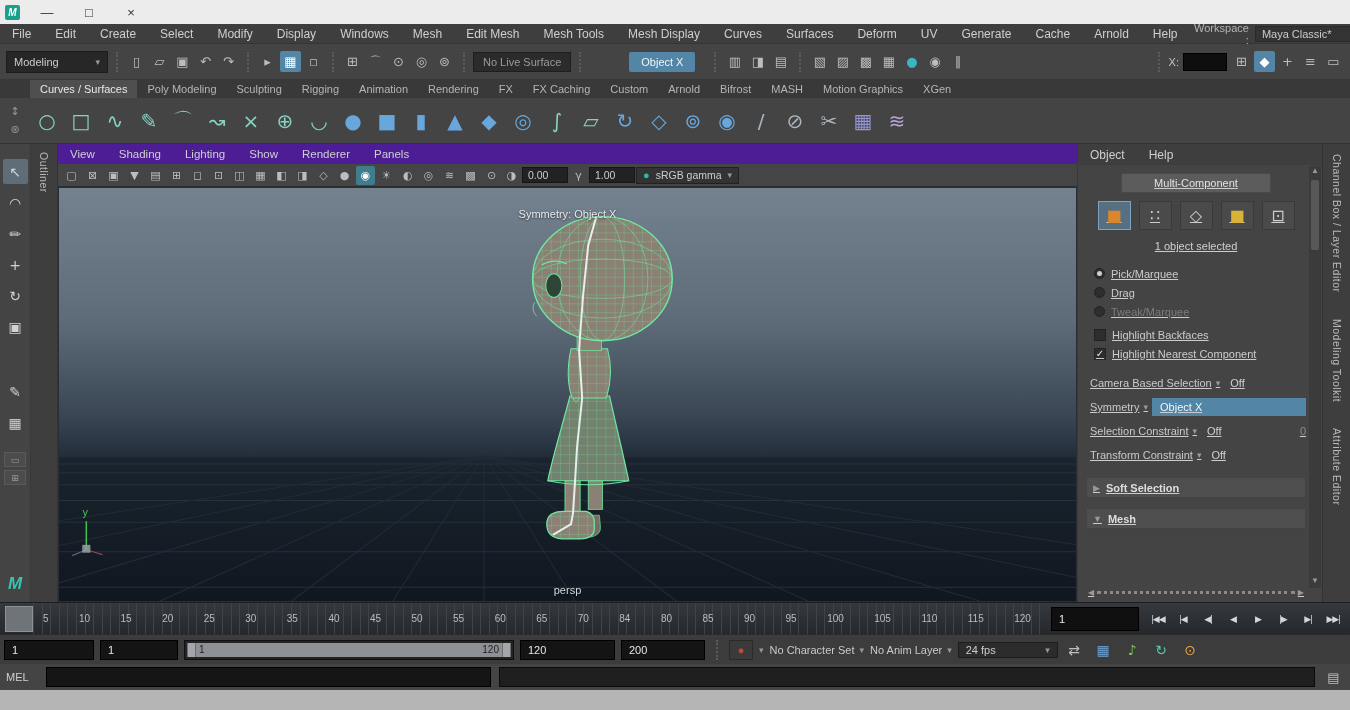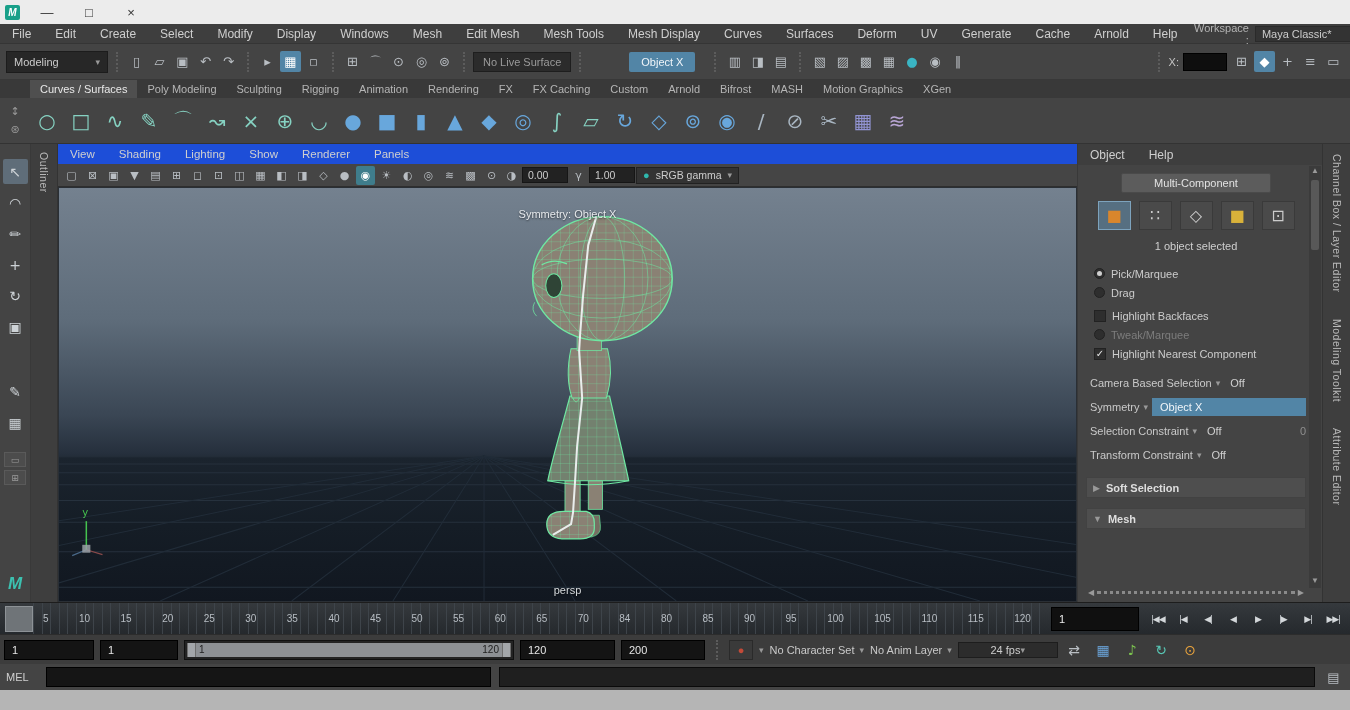--- a/index.html
+++ b/index.html
@@ -67,21 +67,21 @@
   .ql-btn { width:22px; height:15px; border:1px solid #5a5a5a; background:#4c4c4c; display:flex; align-items:center;
             justify-content:center; font-size:9px; color:#9a9a9a; }
   .maya-logo { margin-top:auto; margin-bottom:8px; color:#3cc1b0; font-size:17px; font-weight:bold; font-style:italic; }
 
   .outliner-strip { width:27px; background:#3e3e3e; border-right:1px solid #333; display:flex; flex-direction:column;
                     align-items:center; padding-top:8px; flex:0 0 auto; }
   .v-label { writing-mode:vertical-rl; font-size:10.5px; color:#b9b9b9; letter-spacing:.5px; white-space:nowrap; }
 
   
   .viewport { flex:1; display:flex; flex-direction:column; min-width:0; }
-  .panel-menubar { height:20px; background:#1d4ed8; display:flex; align-items:flex-end; flex:0 0 auto; }
+  .panel-menubar { height:20px; background:#4c1d95; display:flex; align-items:flex-end; flex:0 0 auto; }
   .panel-menubar .menu-item { font-size:11.5px; line-height:20px; }
   .panel-toolbar { height:23px; background:#454545; display:flex; align-items:center; gap:1px; padding:0 4px;
                    flex:0 0 auto; border-bottom:1px solid #2e2e2e; overflow:hidden; }
   .panel-toolbar .icon { width:19px; height:19px; font-size:11px; }
   .panel-toolbar .icon.active { background:#3f7d8c; }
   .pt-field { width:46px; height:16px; background:#222; border:1px solid #161616; color:#ccc; display:flex;
               align-items:center; padding:0 5px; font-size:10.5px; }
   .pt-dd { height:17px; background:#333; border:1px solid #222; display:flex; align-items:center; gap:6px;
            padding:0 6px; color:#ccc; font-size:10.5px; }
   .teal-dot { color:#2fb8ad; font-size:11px; }
@@ -91,21 +91,21 @@
   .vp-svg { position:absolute; inset:0; width:100%; height:100%; }
   .vp-overlay-top { position:absolute; top:20px; left:50%; transform:translateX(-50%); color:#e6e9ec; font-size:11px;
                     text-shadow:0 1px 2px rgba(0,0,0,.6); }
   .vp-camera { position:absolute; bottom:5px; left:50%; transform:translateX(-50%); color:#d6dadd; font-size:11px;
                text-shadow:0 1px 2px rgba(0,0,0,.6); }
 
   
   .toolkit { width:245px; background:#444; border-left:1px solid #393939; display:flex; flex-direction:column;
              flex:0 0 auto; position:relative; }
   .tk-header { height:21px; background:#3e3e3e; display:flex; align-items:center; flex:0 0 auto; }
-  .tk-body { flex:1; display:flex; flex-direction:column; padding:6px 16px 4px 8px; min-height:0; overflow:hidden; }
+  .tk-body { flex:1; display:flex; flex-direction:column; padding:6px 16px 4px 8px; min-height:0; overflow:hidden;text-decoration:underline; }
   .tk-btn { width:150px; height:20px; margin:2px auto 8px; background:#5c5c5c; border:1px solid #4a4a4a; border-radius:2px;
             color:#e2e2e2; display:flex; align-items:center; justify-content:center; }
   .tk-modes { display:flex; justify-content:center; gap:8px; margin-bottom:10px; }
   .tk-mode { width:33px; height:29px; background:#4a4a4a; border:1px solid #3a3a3a; display:flex; align-items:center;
              justify-content:center; font-size:16px; font-family:"DejaVu Sans",sans-serif; }
   .tk-mode.active { background:#566f81; border-color:#7da3bd; }
   .tk-info { text-align:center; color:#cfcfcf; margin-bottom:12px; }
   .tk-row { display:flex; align-items:center; height:19px; margin-left:8px; gap:6px; }
   .radio { width:11px; height:11px; border-radius:50%; background:#2e2e2e; border:1px solid #222; position:relative; flex:0 0 auto; }
   .radio.selected::after { content:""; position:absolute; inset:2px; border-radius:50%; background:#cfcfcf; }
@@ -151,21 +151,21 @@
               color:#e6e6e6; flex:0 0 auto; }
   .rs-track { flex:0 0 330px; height:20px; background:#232323; border:1px solid #101010; position:relative; }
   .rs-bar { position:absolute; inset:2px; background:#8d9094; display:flex; justify-content:space-between;
             align-items:center; color:#1d1d1d; font-size:10px; padding:0 12px; }
   .rs-grip { position:absolute; top:2px; bottom:2px; width:9px; background:#a3a6aa; border-left:1px solid #6e6e6e;
              border-right:1px solid #6e6e6e; }
   .cs-icon { width:24px; height:20px; background:#3a3a3a; border:1px solid #2a2a2a; display:flex; align-items:center;
              justify-content:center; font-size:11px; flex:0 0 auto; }
   .rs-dd-label { display:flex; align-items:center; gap:5px; color:#c9c9c9; white-space:nowrap; }
   .fps-dd { background:#2c2c2c; border:1px solid #1d1d1d; height:16px; width:100px; display:flex; align-items:center;
-            justify-content:center; padding:0 7px; color:#ccc; flex:0 0 auto; }
+            justify-content:space-between; padding:0 7px; color:#ccc; flex:0 0 auto; }
   .range-icons { display:flex; align-items:center; gap:8px; padding-right:4px; }
   .range-icons .icon { font-size:14px; }
 
   
   .cmd-row { height:26px; background:#444; display:flex; align-items:center; gap:8px; padding:0 6px; flex:0 0 auto; }
   .cmd-label { width:32px; color:#cfcfcf; }
   .cmd-input { flex:0 0 445px; height:20px; background:#151515; border:1px solid #000; }
   .cmd-result { flex:1; height:20px; background:#1f1f1f; border:1px solid #0a0a0a; }
   .help-line { height:20px; background:#b5b5b5; flex:0 0 auto; }
 
@@ -513,28 +513,28 @@
         <div class="tk-info">1 object selected</div>
 
         <div class="tk-row">
           <span class="radio selected"></span>
           <span>Pick/Marquee</span>
         </div>
         <div class="tk-row">
           <span class="radio"></span>
           <span>Drag</span>
         </div>
+        <div class="tk-row disabled">
+          <span class="radio"></span>
+          <span>Tweak/Marquee</span>
+        </div>
+
         <div class="tk-row" style="margin-top:4px">
           <span class="checkbox"></span>
           <span>Highlight Backfaces</span>
-        </div>
-
-        <div class="tk-row disabled">
-          <span class="radio"></span>
-          <span>Tweak/Marquee</span>
         </div>
         <div class="tk-row">
           <span class="checkbox checked">
               <span>✓</span>
             </span>
           <span>Highlight Nearest Component</span>
         </div>
 
         <div class="tk-dd-row" style="margin-top:8px">
           <span>Camera Based Selection</span>

